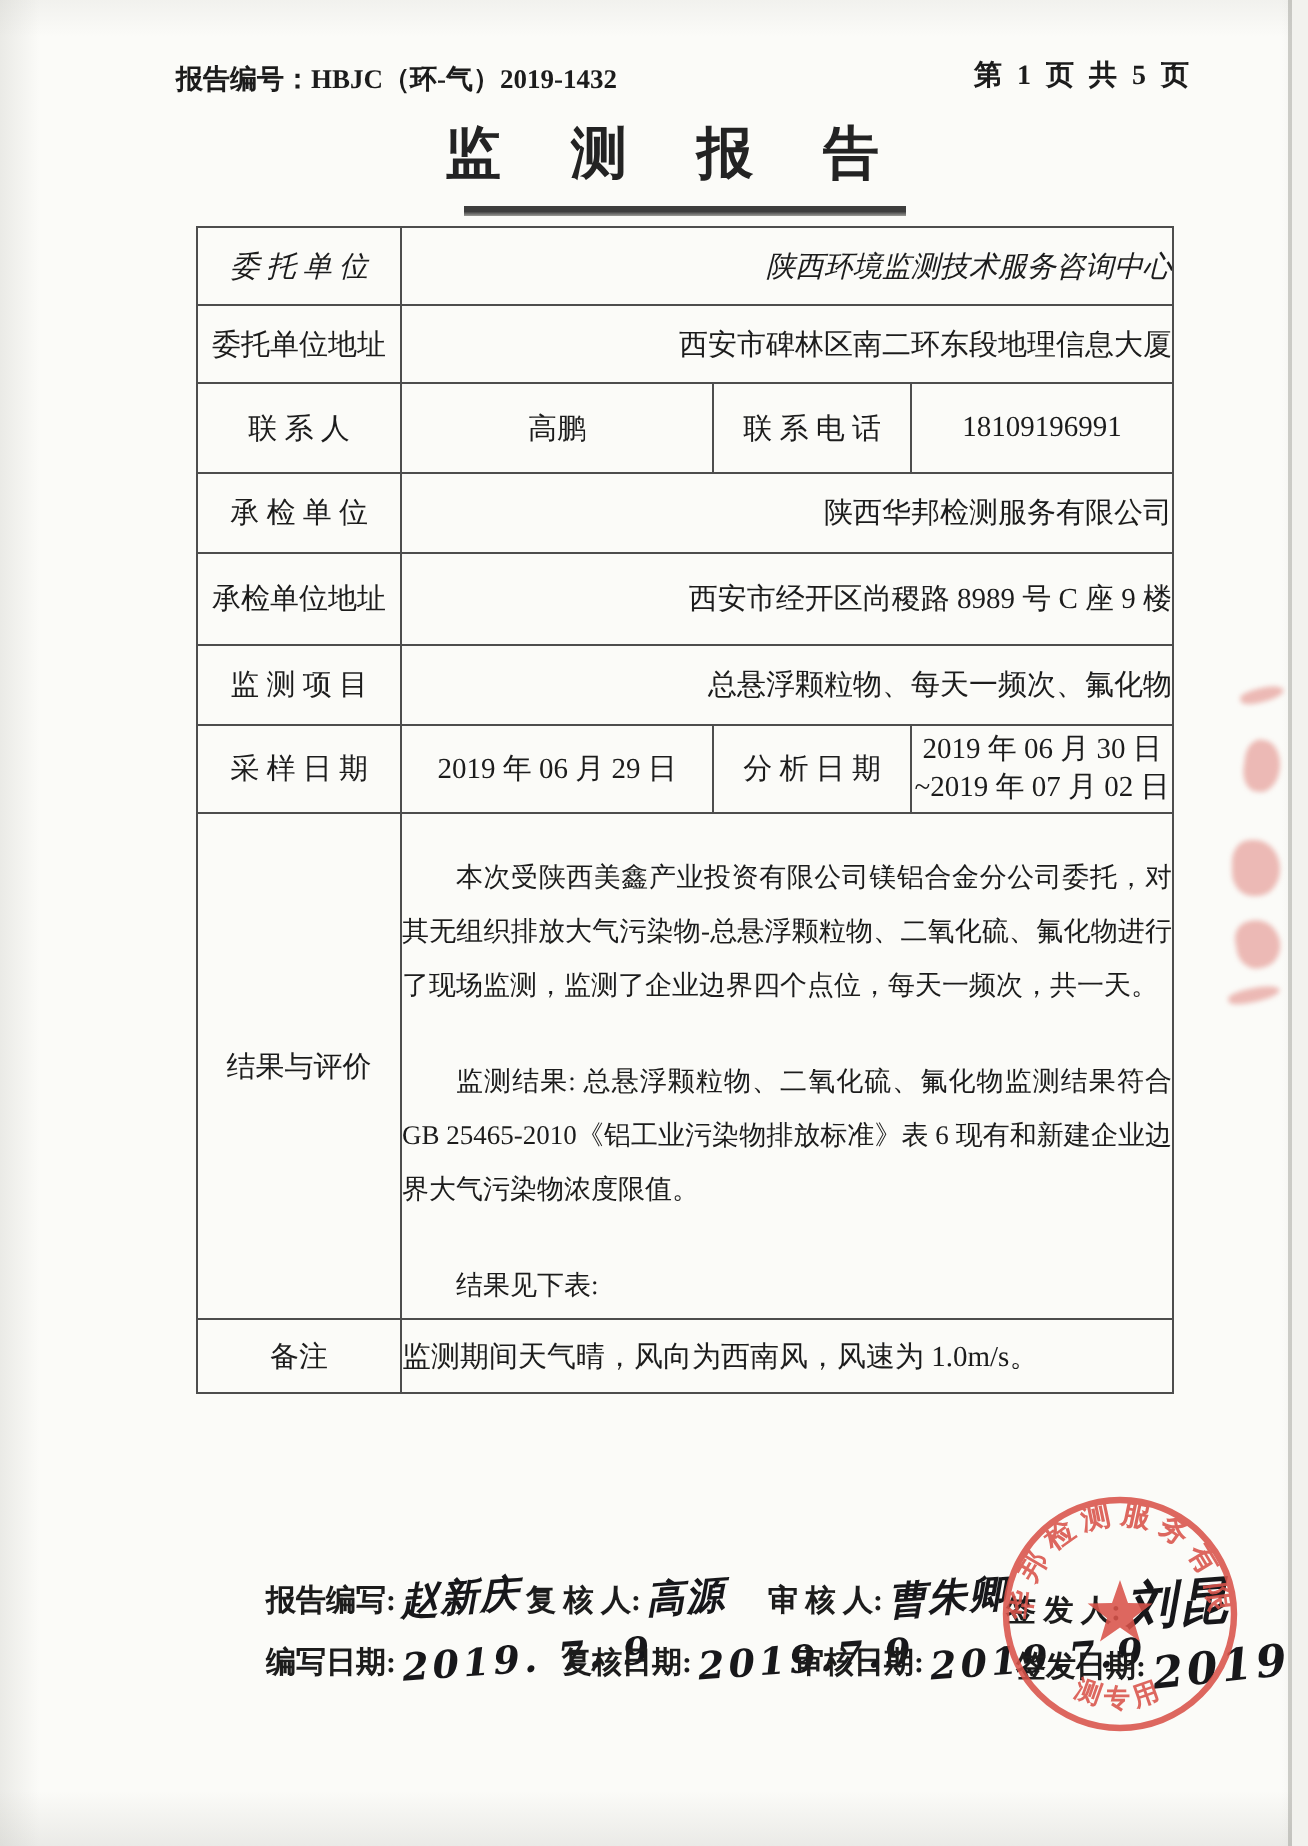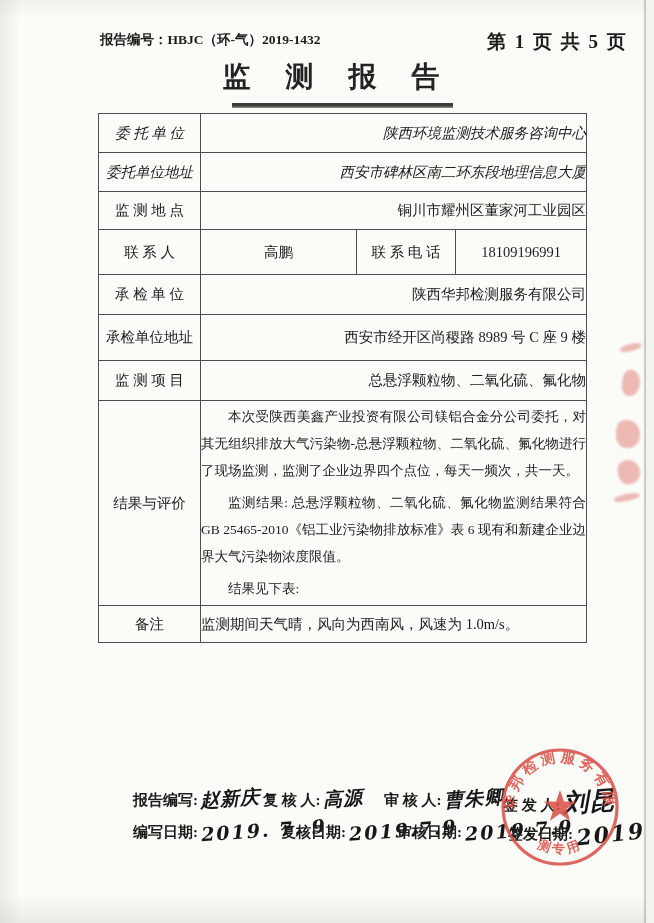--- a/index.html
+++ b/index.html
@@ -14,39 +14,39 @@
     background:
       linear-gradient(90deg, rgba(190,190,184,.28), rgba(0,0,0,0) 3%),
       linear-gradient(270deg, rgba(190,190,184,.22), rgba(0,0,0,0) 2%),
       linear-gradient(0deg, rgba(185,185,180,.25), rgba(0,0,0,0) 3%),
       linear-gradient(180deg, rgba(185,185,180,.15), rgba(0,0,0,0) 2%),
       #fbfbf8;
   }
   .page-edge-line{position:absolute;left:644px;top:0;width:2px;height:923px;background:rgba(150,150,145,.45);}
   .edge-strip{position:absolute;left:646px;top:0;width:8px;height:923px;background:#f2f2ee;}
 
-  .hdr-left{position:absolute;left:100px;top:31px;font-size:13.5px;font-weight:bold;white-space:nowrap;}
-  .hdr-right{position:absolute;left:487px;top:29px;font-size:19px;font-weight:bold;white-space:nowrap;letter-spacing:2px;text-align:right;}
+  .hdr-left{position:absolute;left:88px;top:31px;font-size:13.5px;font-weight:bold;white-space:nowrap;}
+  .hdr-right{position:absolute;left:487px;top:29px;font-size:14px;font-weight:bold;white-space:nowrap;letter-spacing:2px;text-align:right;}
 
   .title{position:absolute;left:0;top:58px;width:676px;text-align:center;
     font-size:28px;font-weight:bold;letter-spacing:14px;color:#232323;}
   .title-bar{position:absolute;left:232px;top:103px;width:221px;height:5px;
     background:linear-gradient(180deg,#3d3d3d 0 55%,#9a9a96);}
 
   table.info{position:absolute;left:98px;top:113px;border-collapse:collapse;table-layout:fixed;width:488px;}
   table.info td{border:1px solid #4d4d4d;font-size:14.5px;vertical-align:middle;padding:0;overflow:hidden;}
   td.lab{text-align:center;}
   td.val{padding-left:12px;text-align:right;}
   td.valc{text-align:center;}
-  tr.r1 td{height:38px;font-style:italic;} tr.r2 td{height:38px;font-style:italic;} tr.r3 td{height:37px;} tr.r4 td{height:37px;}
+  tr.r1 td{height:38px;font-style:italic;} tr.r2 td{height:38px;} tr.r3 td{height:37px;} tr.r4 td{height:37px;}
   tr.r5 td{height:44px;} tr.r6 td{height:39px;} tr.r7 td{height:45px;} tr.r8 td{height:39px;}
   tr.r9 td{height:39px;} tr.r10 td{height:43px;} tr.r11 td{height:202px;} tr.r12 td{height:36px;}
   .two-line{font-size:14px;line-height:19px;text-align:center;}
   td.results{vertical-align:top;padding:3px 6px 0 7px;}
-  td.results p{margin:0 0 0 0;padding:2px 0 3px 0;font-size:13.5px;line-height:27px;text-indent:2em;text-align:justify;}
+  td.results p{margin:16px 0 0 0;padding:2px 0 3px 0;font-size:13.5px;line-height:27px;text-indent:2em;text-align:justify;}
   td.remark{padding-left:32px;font-size:13.5px;}
 
   .footer-item{position:absolute;white-space:nowrap;font-size:15px;font-weight:600;}
   .hand{font-weight:bold;font-style:italic;display:inline-block;transform:rotate(-4deg);
     font-family:"DejaVu Serif",serif;letter-spacing:1px;color:#17171a;}
   .sig{font-size:19px;margin-left:2px;}
   .dt{font-size:19px;margin-left:3px;letter-spacing:2px;}
   .sig-big{font-size:25px;}
   .dt-big{font-size:22px;transform:rotate(-6deg);}
 
@@ -79,41 +79,46 @@
       </colgroup>
     <tbody>
         <tr class="r1">
       <td class="lab">委 托 单 位</td>
       <td class="val" colspan="3">陕西环境监测技术服务咨询中心</td>
     </tr>
     <tr class="r2">
       <td class="lab">委托单位地址</td>
       <td class="val" colspan="3">西安市碑林区南二环东段地理信息大厦</td>
     </tr>
-    <tr class="r4">
-      <td class="lab">监 测 地 点</td>
-      <td class="val" colspan="3">铜川市耀州区董家河工业园区</td>
-    </tr>
     <tr class="r5">
       <td class="lab">联 系 人</td>
       <td class="valc">高鹏</td>
       <td class="lab">联 系 电 话</td>
       <td class="valc">18109196991</td>
     </tr>
     <tr class="r6">
       <td class="lab">承 检 单 位</td>
       <td class="val" colspan="3">陕西华邦检测服务有限公司</td>
     </tr>
     <tr class="r7">
       <td class="lab">承检单位地址</td>
       <td class="val" colspan="3">西安市经开区尚稷路 8989 号 C 座 9 楼</td>
     </tr>
     <tr class="r9">
       <td class="lab">监 测 项 目</td>
-      <td class="val" colspan="3">总悬浮颗粒物、二氧化硫、氟化物</td>
+      <td class="val" colspan="3">总悬浮颗粒物、每天一频次、氟化物</td>
+    </tr>
+    <tr class="r10">
+      <td class="lab">采 样 日 期</td>
+      <td class="valc">2019 年 06 月 29 日</td>
+      <td class="lab">分 析 日 期</td>
+      <td class="valc two-line">
+        <div>2019 年 06 月 30 日</div>
+        <div>~2019 年 07 月 02 日</div>
+      </td>
     </tr>
     <tr class="r11">
       <td class="lab">结果与评价</td>
       <td class="results" colspan="3">
         <p>本次受陕西美鑫产业投资有限公司镁铝合金分公司委托，对其无组织排放大气污染物-总悬浮颗粒物、二氧化硫、氟化物进行了现场监测，监测了企业边界四个点位，每天一频次，共一天。</p>
         <p>监测结果: 总悬浮颗粒物、二氧化硫、氟化物监测结果符合 GB 25465-2010《铝工业污染物排放标准》表 6 现有和新建企业边界大气污染物浓度限值。</p>
         <p>结果见下表:</p>
       </td>
     </tr>
     <tr class="r12">

